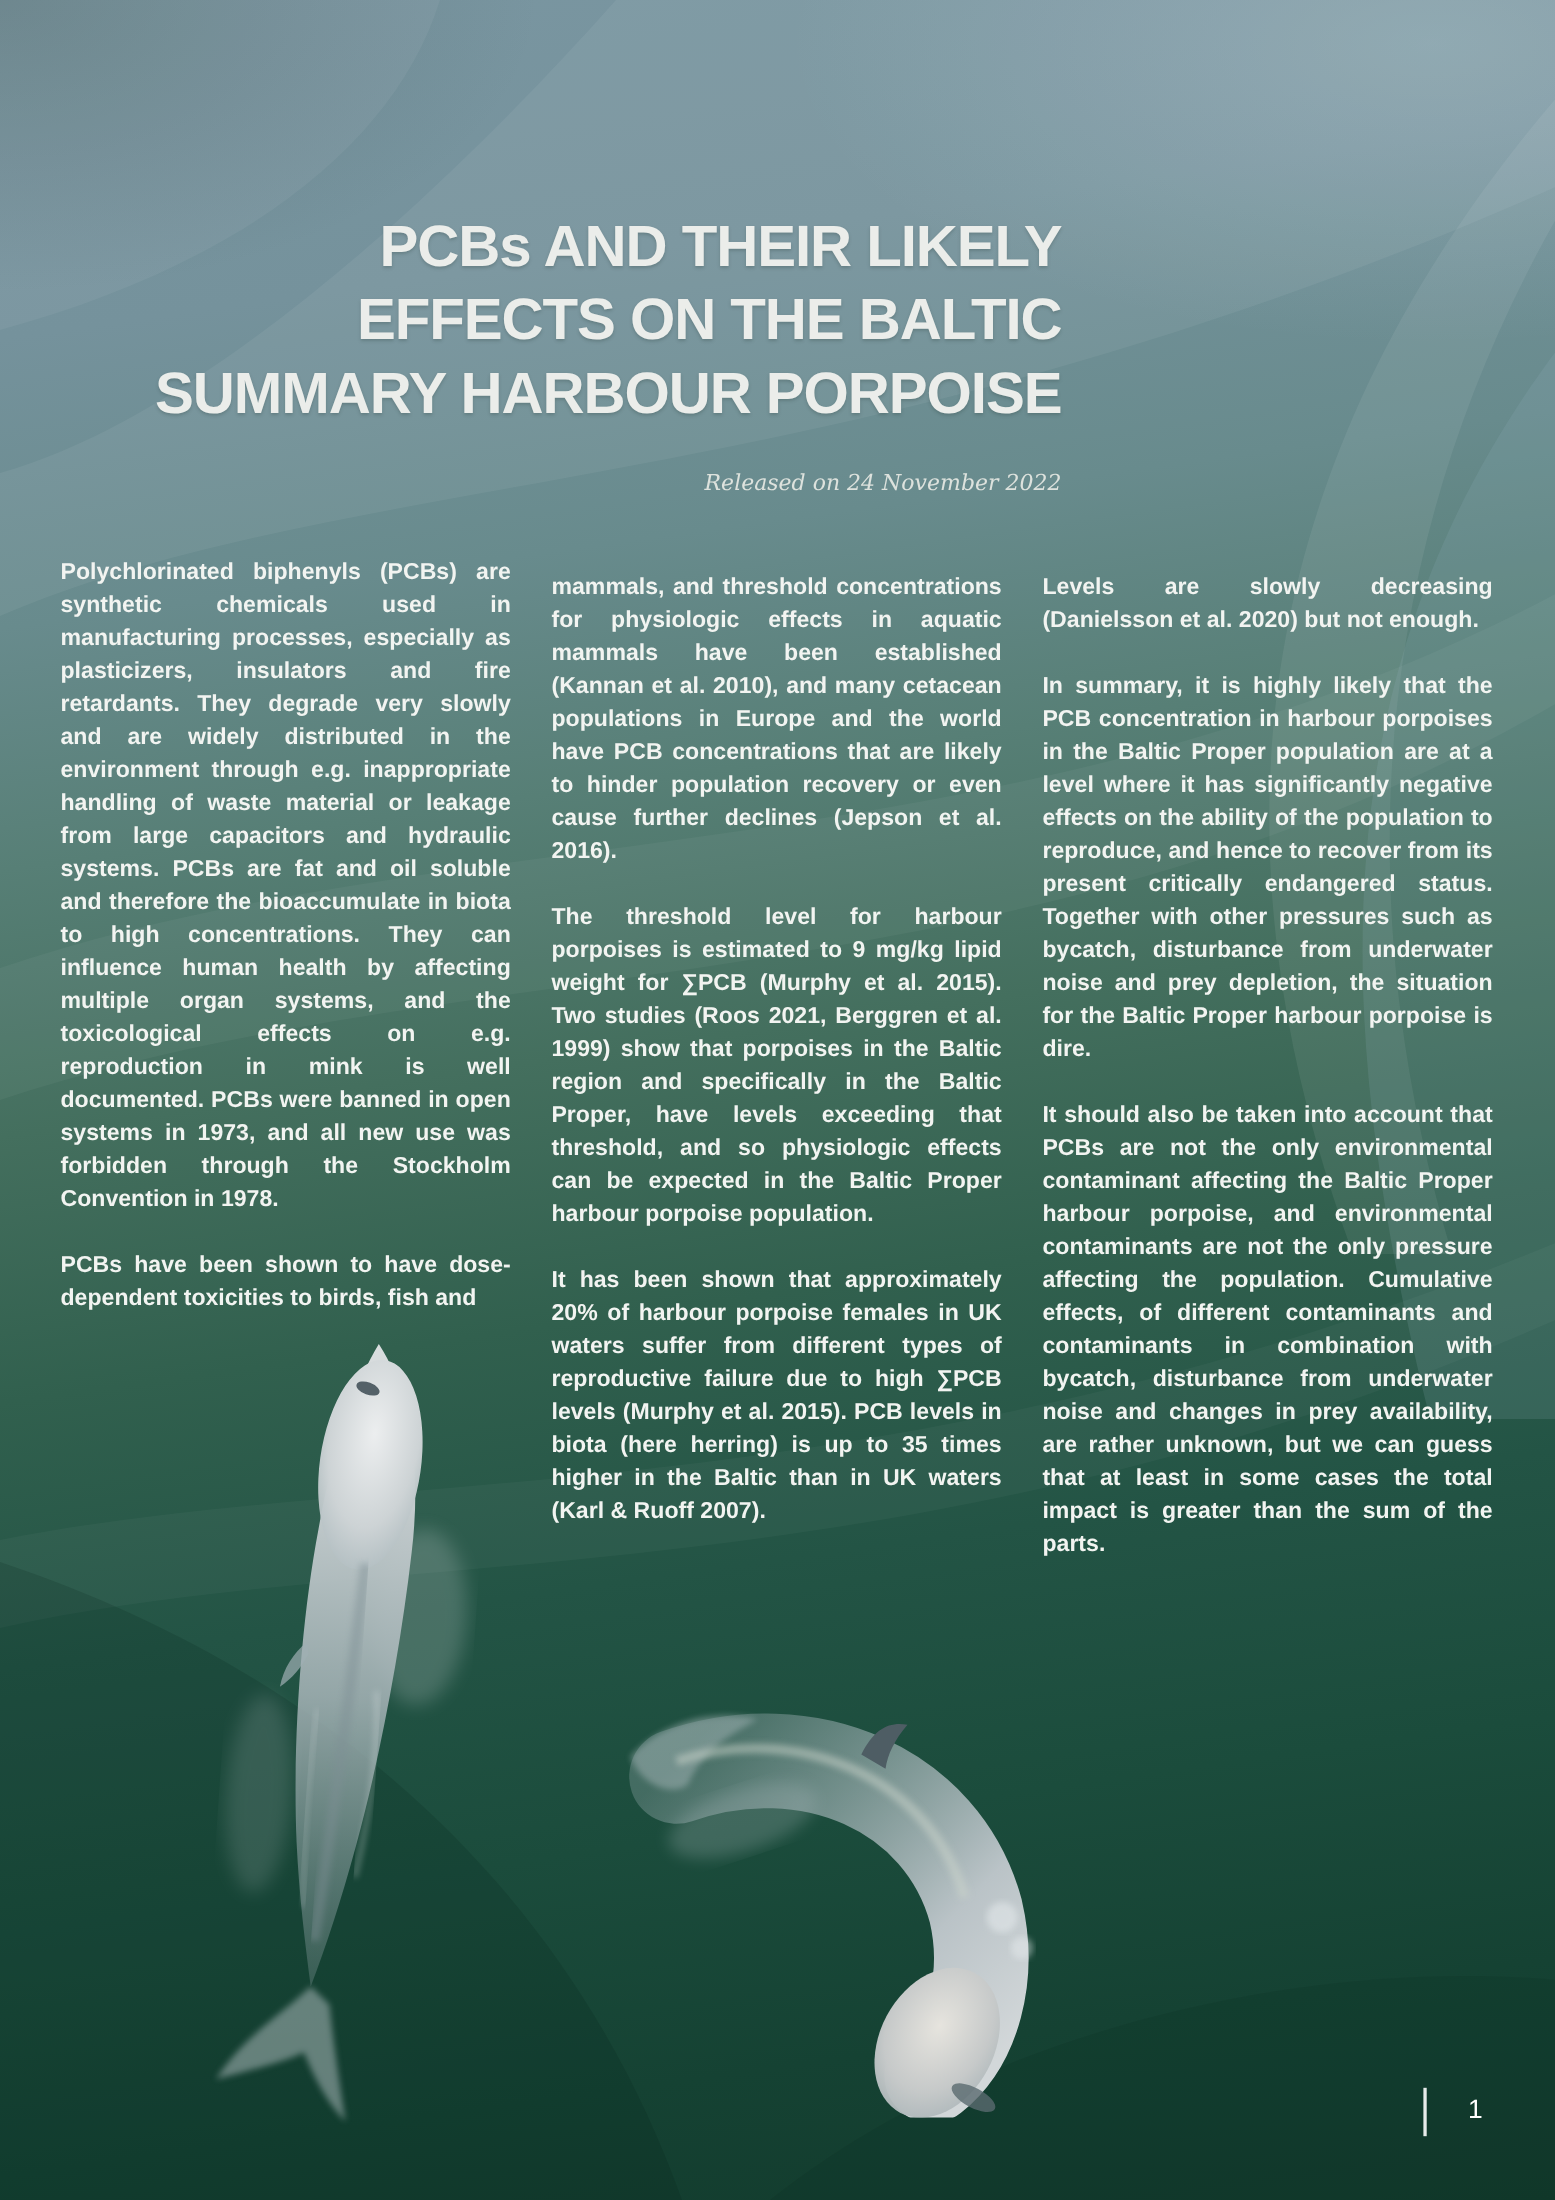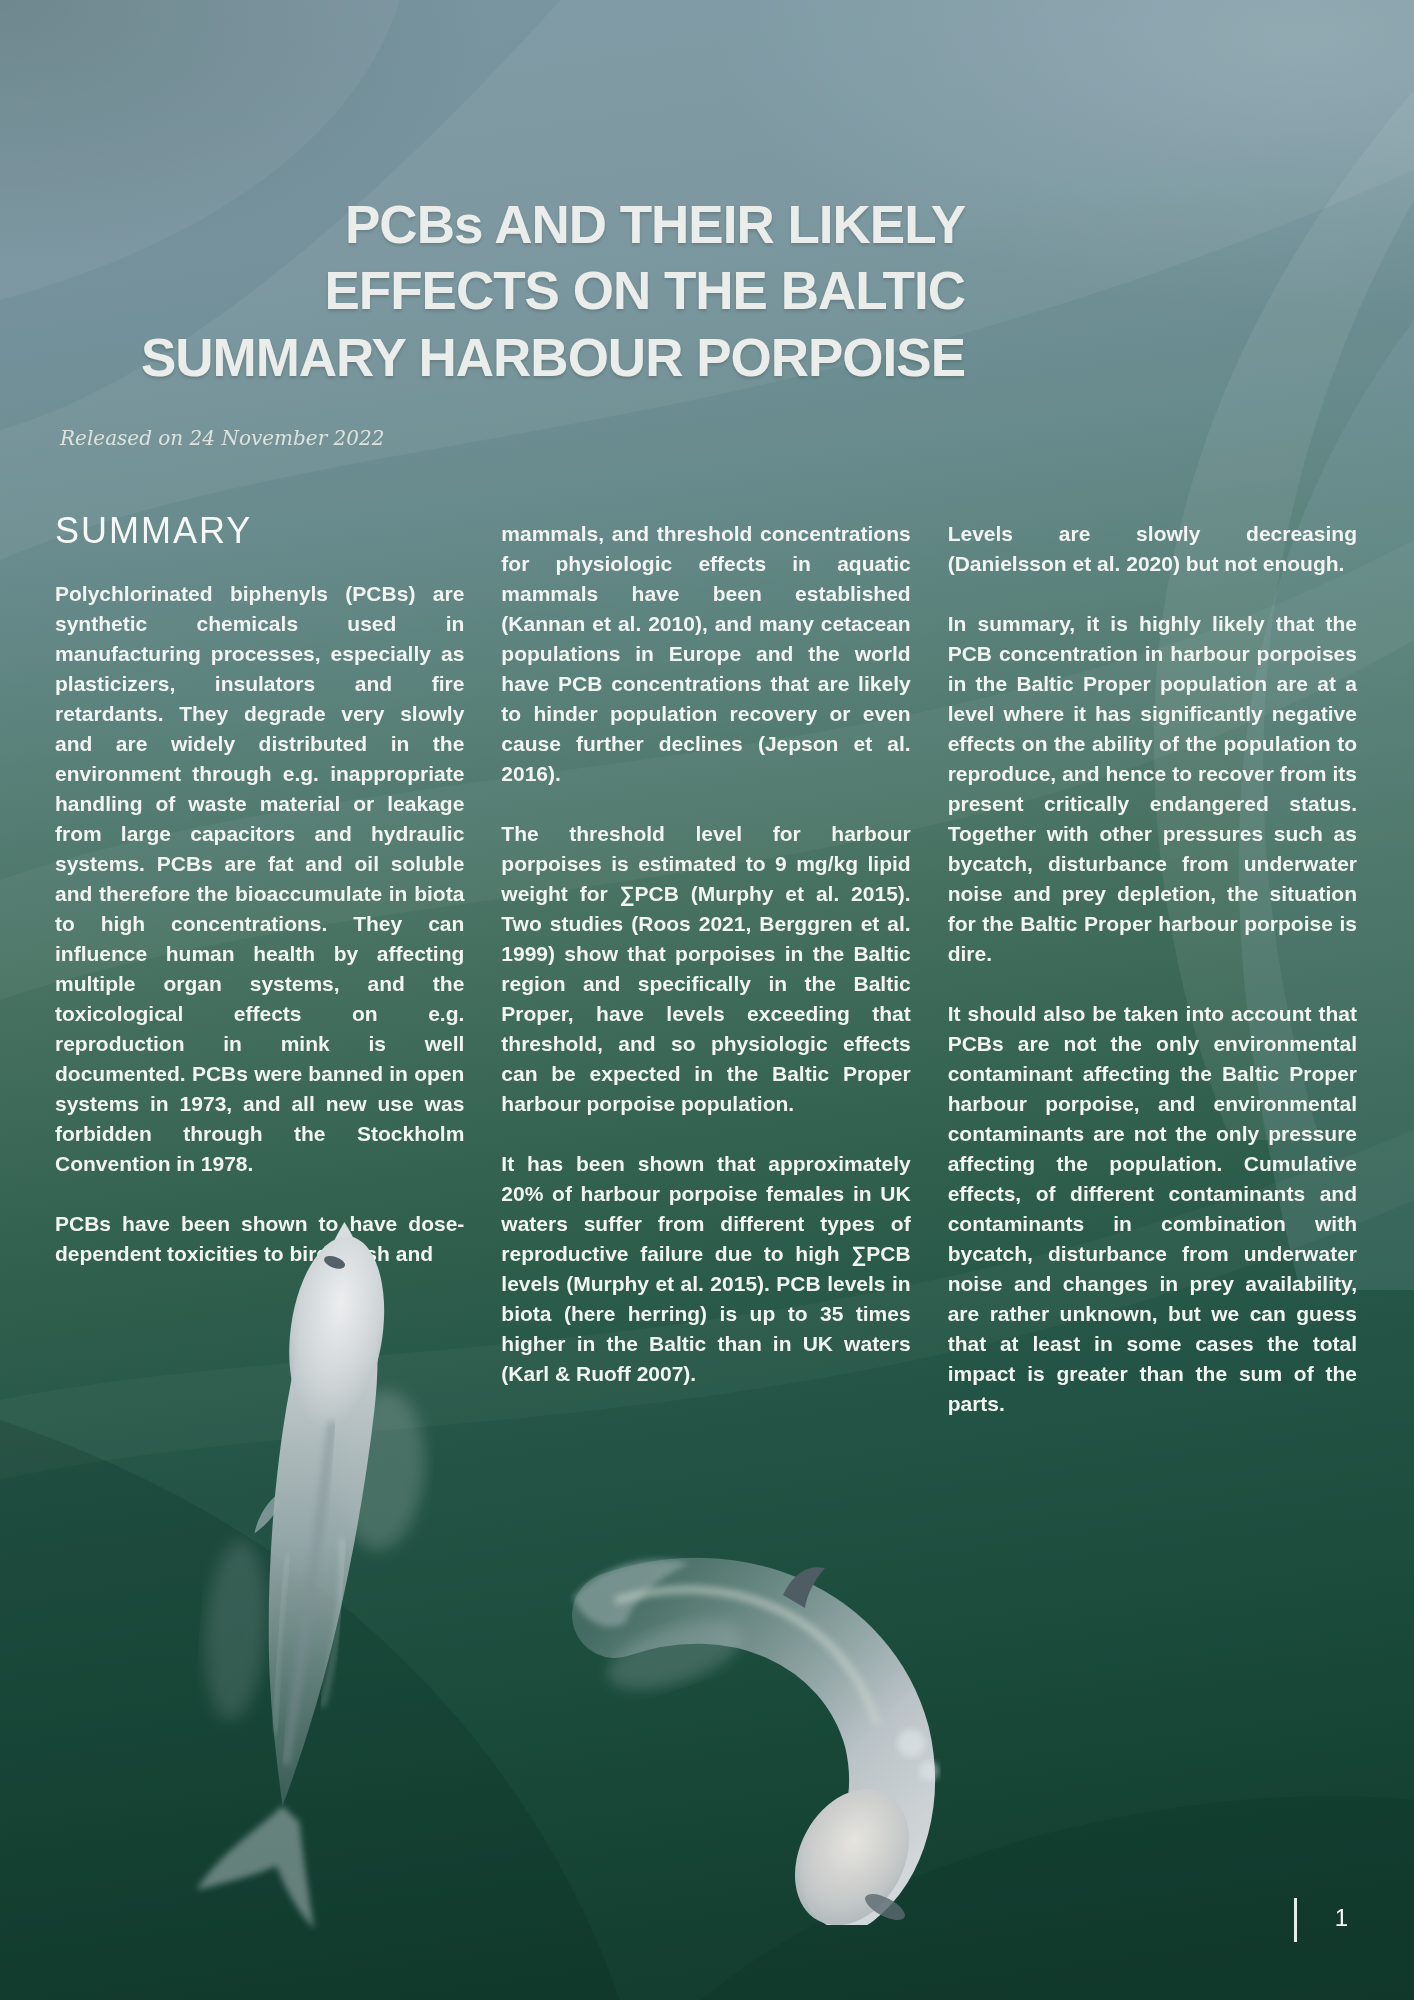--- a/index.html
+++ b/index.html
@@ -20,21 +20,21 @@
     font-size:39px;letter-spacing:1px;white-space:nowrap;line-height:1;
     text-shadow:0 1px 2px rgba(0,0,0,0.15);
   }
   
   .title{
     position:absolute;top:192px;left:60px;width:905px;text-align:right;
     color:#ebedea;font-weight:800;font-size:53px;line-height:1.25;letter-spacing:-1px;
     text-shadow:0 2px 3px rgba(40,60,55,0.25);
   }
   .released{
-    position:absolute;top:426px;left:60px;width:905px;
+    position:absolute;top:426px;left:60px;width:905px;text-align:right;
     font-family:"DejaVu Serif","Liberation Serif",serif;font-style:italic;
     font-size:20px;color:#dde2dd;
   }
   
   .columns{position:absolute;top:505px;left:55px;width:1302px;display:flex;gap:37px;}
   .col{flex:1;color:#f2f4f1;font-size:21px;line-height:30px;text-align:justify;}
   .col p{margin:0 0 30px 0;font-weight:bold;}
   .col.offset{padding-top:14px;}
   .summary-heading{
     font-size:36px;font-weight:400;letter-spacing:2px;color:#f7f8f6;
@@ -67,21 +67,20 @@
 
   <div class="title">
     <div>PCBs AND THEIR LIKELY</div>
     <div>EFFECTS ON THE BALTIC</div>
     <div>SUMMARY HARBOUR PORPOISE</div>
   </div>
   <div class="released">Released on 24 November 2022</div>
 
   <div class="columns">
     <div class="col">
-      <div class="summary-heading">SUMMARY</div>
       <p>Polychlorinated biphenyls (PCBs) are synthetic chemicals used in manufacturing processes, especially as plasticizers, insulators and fire retardants. They degrade very slowly and are widely distributed in the environment through e.g. inappropriate handling of waste material or leakage from large capacitors and hydraulic systems. PCBs are fat and oil soluble and therefore the bioaccumulate in biota to high concentrations. They can influence human health by affecting multiple organ systems, and the toxicological effects on e.g. reproduction in mink is well documented. PCBs were banned in open systems in 1973, and all new use was forbidden through the Stockholm Convention in 1978.</p>
       <p>PCBs have been shown to have dose-dependent toxicities to birds, fish and</p>
     </div>
     <div class="col offset">
       <p>mammals, and threshold concentrations for physiologic effects in aquatic mammals have been established (Kannan et al. 2010), and many cetacean populations in Europe and the world have PCB concentrations that are likely to hinder population recovery or even cause further declines (Jepson et al. 2016).</p>
       <p>The threshold level for harbour porpoises is estimated to 9 mg/kg lipid weight for ∑PCB (Murphy et al. 2015). Two studies (Roos 2021, Berggren et al. 1999) show that porpoises in the Baltic region and specifically in the Baltic Proper, have levels exceeding that threshold, and so physiologic effects can be expected in the Baltic Proper harbour porpoise population.</p>
       <p>It has been shown that approximately 20% of harbour porpoise females in UK waters suffer from different types of reproductive failure due to high ∑PCB levels (Murphy et al. 2015). PCB levels in biota (here herring) is up to 35 times higher in the Baltic than in UK waters (Karl &amp; Ruoff 2007).</p>
     </div>
     <div class="col offset">
       <p>Levels are slowly decreasing (Danielsson et al. 2020) but not enough.</p>

